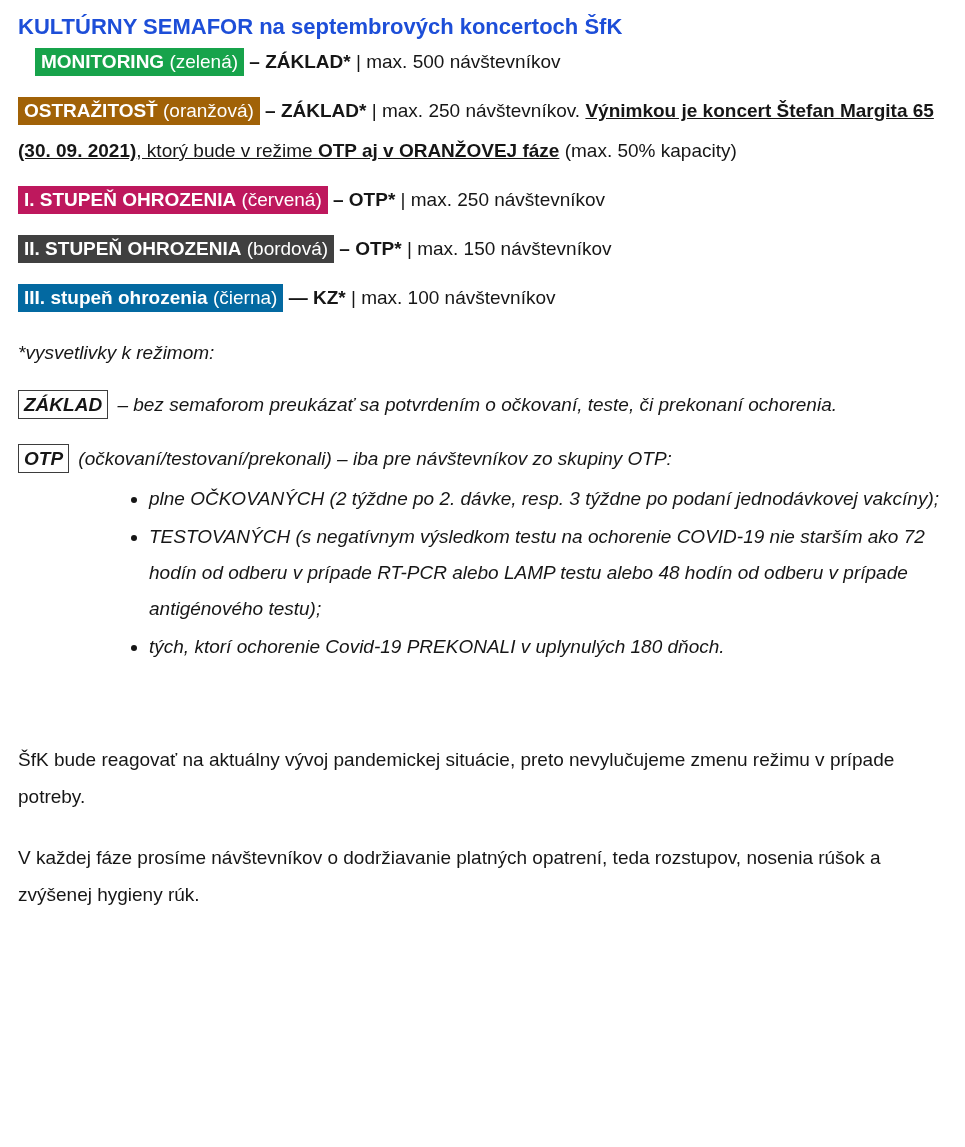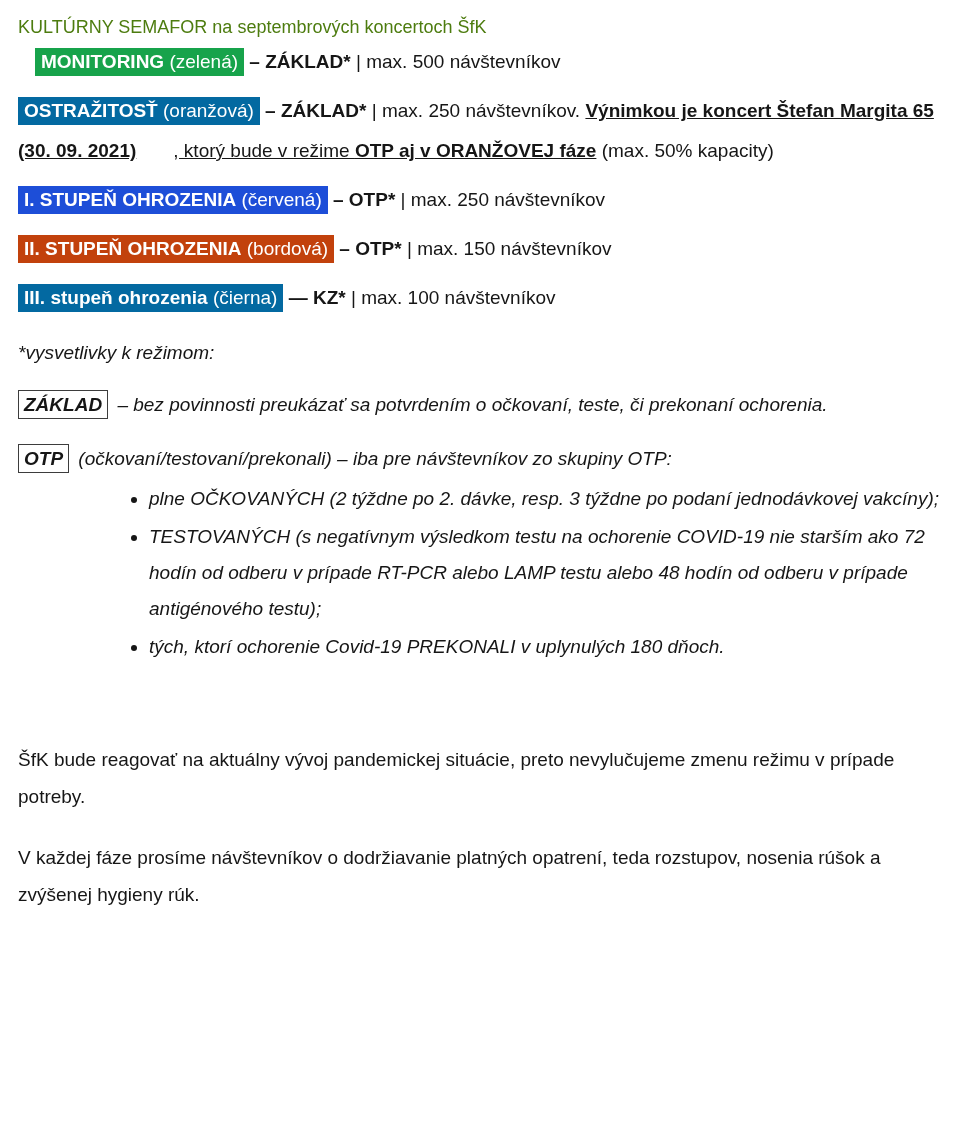--- a/index.html
+++ b/index.html
@@ -5,40 +5,40 @@
   * { box-sizing: border-box; }
   html, body { margin: 0; padding: 0; background: #ffffff; }
   body {
     width: 965px; height: 1147px; overflow: hidden;
     font-family: "Liberation Sans", sans-serif;
     color: #161616; font-size: 19px;
   }
   .page { padding: 12px 18px 0 18px; width: 965px; }
 
   .doc-title {
-    font-size: 18px; font-weight: normal; line-height: 30px;
-    margin: 0; color: #4d7c0f;
+    font-size: 22px; font-weight: bold; line-height: 30px;
+    margin: 0; color: #1d4ed8;
   }
 
   .intro { margin: 32px 0 14px 0; line-height: 37px; max-width: 932px; }
 
   .level { margin: 0 0 9px 0; line-height: 40px; max-width: 932px; }
   .hl {
     color: #ffffff; padding: 3px 6px 4px 6px;
     -webkit-box-decoration-break: clone; box-decoration-break: clone;
   }
   .hl b { font-weight: bold; }
   .hl-green  { background: #17a34b; margin-left: 17px; }
-  .hl-orange { background: #0369a1; }
-  .hl-red    { background: #1d4ed8; }
-  .hl-bordo  { background: #c2410c; margin-top: 18px; }
+  .hl-orange { background: #a16207; }
+  .hl-red    { background: #be185d; }
+  .hl-bordo  { background: #404040; margin-top: 18px; }
   .hl-black  { background: #0369a1; }
   .sep, .mode { font-weight: bold; }
   .exc-bold { font-weight: bold; text-decoration: underline; }
-  .exc-reg  { text-decoration: underline; padding-left: 37px; }
+  .exc-reg  { text-decoration: underline; }
 
   .legend-heading { font-style: italic; margin: 16px 0 0 0; line-height: 37px; }
 
   .legend-para { font-style: italic; margin: 14px 0 0 0; line-height: 40px; max-width: 932px; }
   .term-box {
     display: inline-block; border: 1.6px solid #3d3d3d;
     font-weight: bold; font-style: italic;
     padding: 0 5px; line-height: 27px; margin-right: 4px;
   }
 
@@ -70,21 +70,21 @@
     <p class="level"><span class="hl hl-bordo"><b>II. STUPEŇ OHROZENIA</b><span> (bordová)</span></span><span class="sep"> – </span><span class="mode">OTP*</span><span> | max. 150 návštevníkov</span></p>
 
     <p class="level"><span class="hl hl-black"><b>III. stupeň ohrozenia</b><span> (čierna)</span></span><span class="sep"> — </span><span class="mode">KZ*</span><span> | max. 100 návštevníkov</span></p>
 
   </div>
 
   <div>
 
     <p class="legend-heading">*vysvetlivky k režimom:</p>
 
-    <p class="legend-para"><span class="term-box">ZÁKLAD</span><span> – bez povinnosti preukázať sa potvrdením o očkovaní, teste, či prekonaní ochorenia.</span></p>
+    <p class="legend-para"><span class="term-box">ZÁKLAD</span><span> – bez semaforom preukázať sa potvrdením o očkovaní, teste, či prekonaní ochorenia.</span></p>
 
     <p class="legend-para"><span class="term-box">OTP</span><span> (očkovaní/testovaní/prekonali) – iba pre návštevníkov zo skupiny OTP:</span></p>
 
     <ul class="otp-list">
       <li>plne OČKOVANÝCH (2 týždne po 2. dávke, resp. 3 týždne po podaní jednodávkovej vakcíny);</li>
       <li>TESTOVANÝCH (s negatívnym výsledkom testu na ochorenie COVID-19 nie starším ako 72 hodín od odberu v prípade RT-PCR alebo LAMP testu alebo 48 hodín od odberu v prípade antigénového testu);</li>
       <li>tých, ktorí ochorenie Covid-19 PREKONALI v uplynulých 180 dňoch.</li>
     </ul>
 
 

